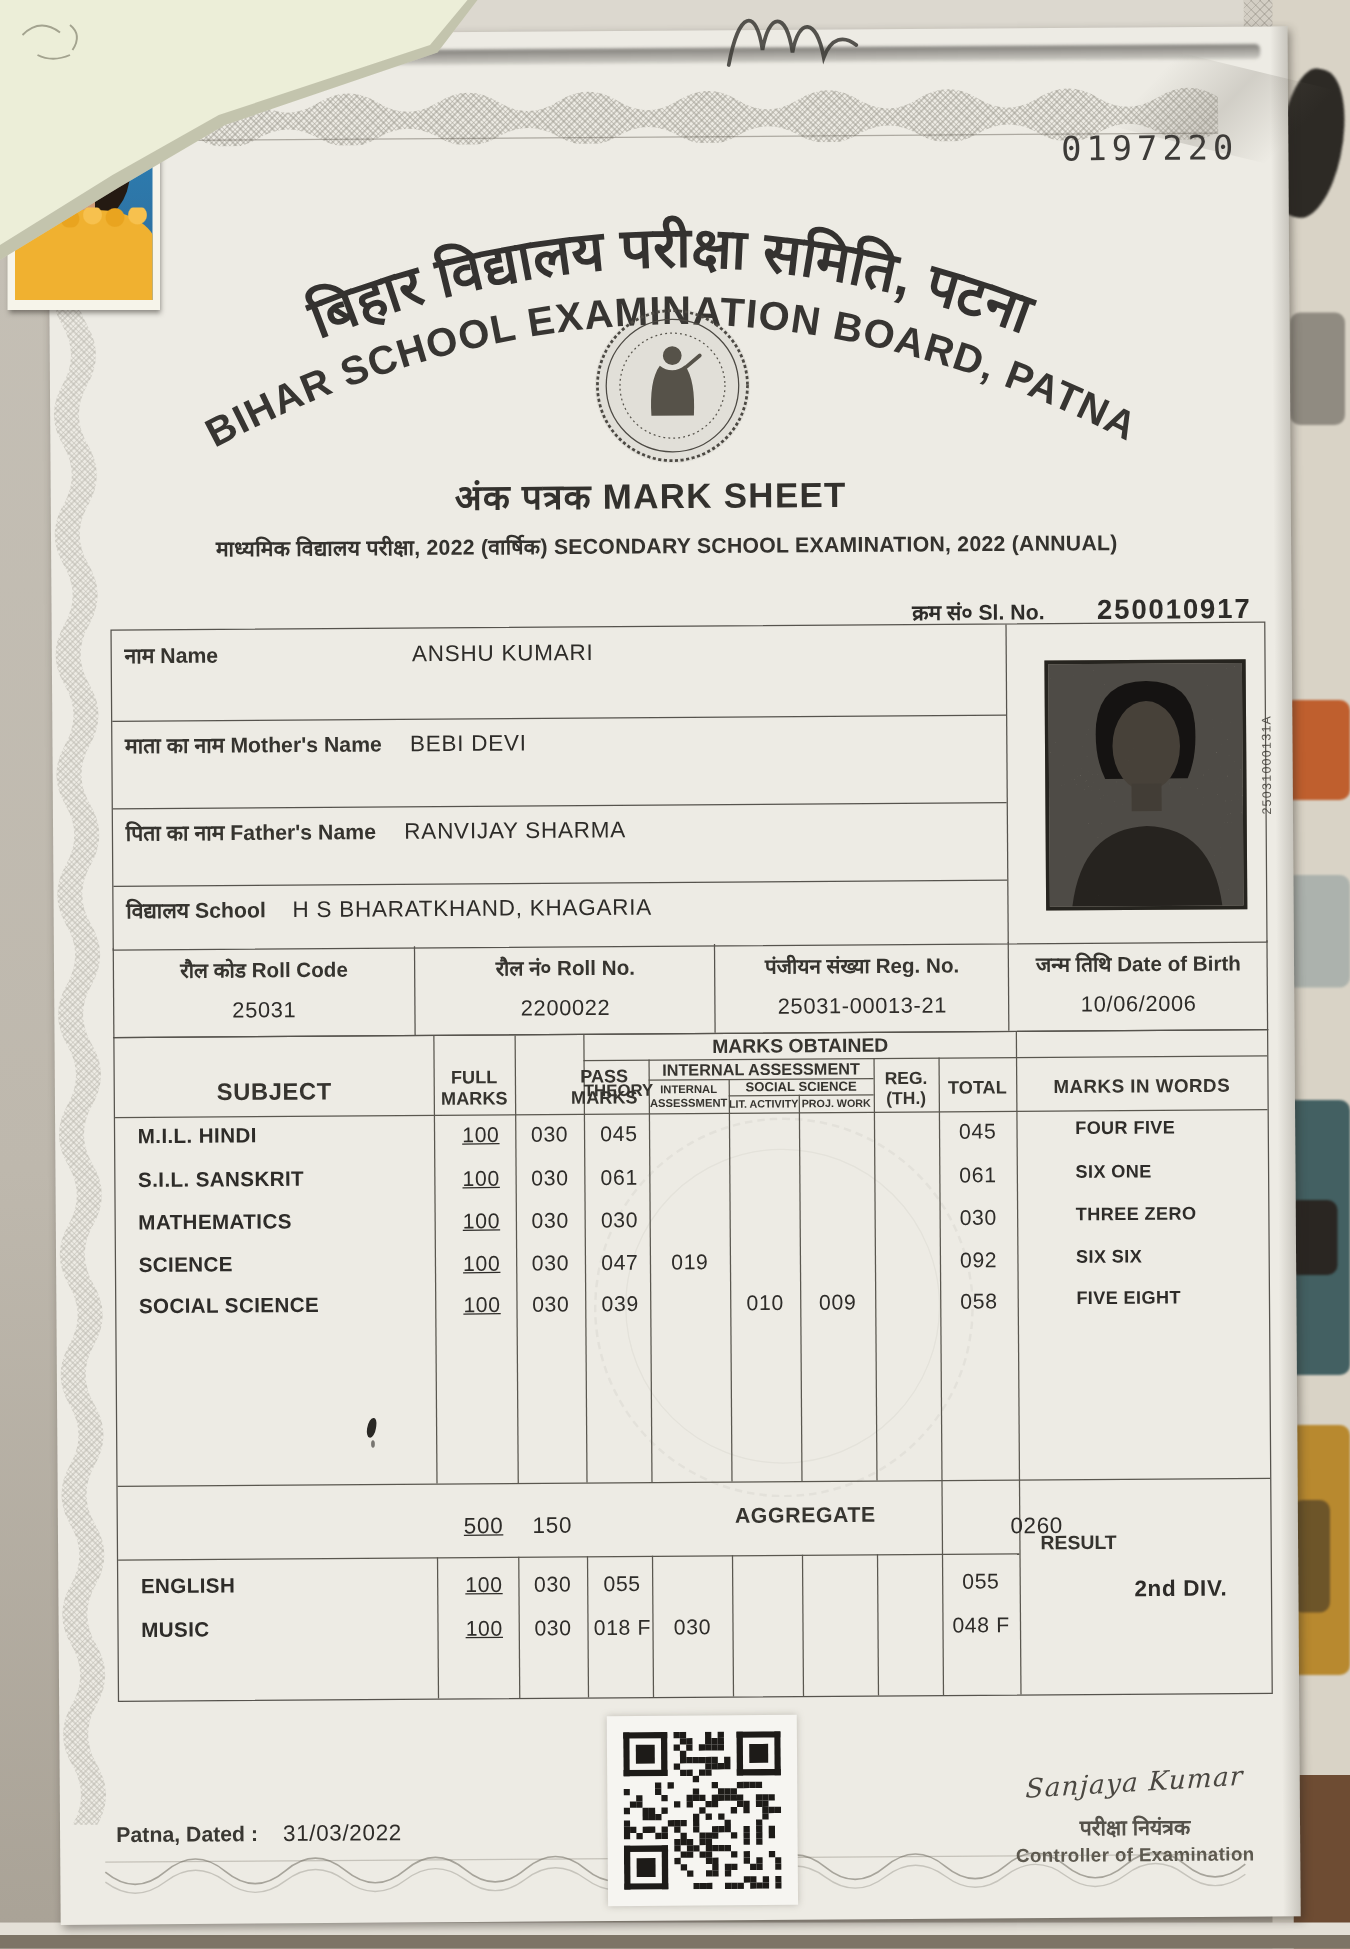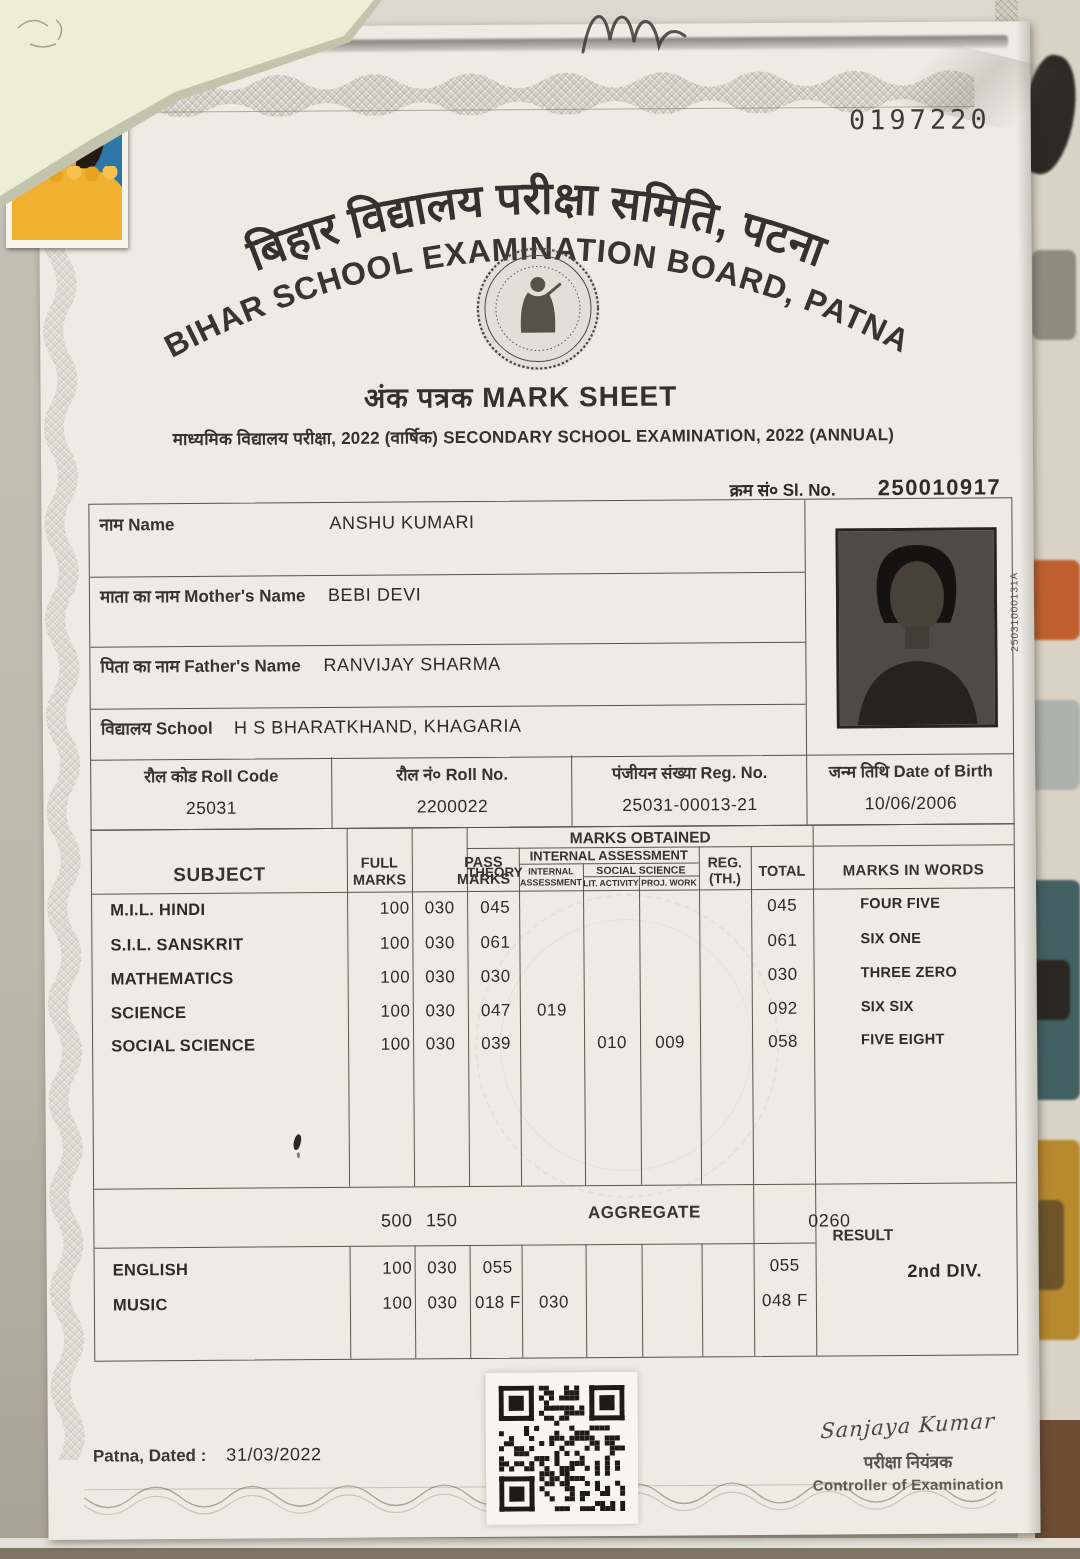--- a/index.html
+++ b/index.html
@@ -50,40 +50,40 @@
   .roll-val{position:absolute;left:0;top:40px;width:100%;text-align:center;font-size:17.5px;letter-spacing:.5px;font-weight:500;}
 
   
   .marks-table{left:47px;top:802px;width:922px;height:530px;border:1.6px solid #56534d;}
   .vl{position:absolute;width:1.2px;background:#5a574f;}
   .hl{position:absolute;height:1.2px;background:#5a574f;}
   .th{position:absolute;text-align:center;font-weight:bold;color:#36342f;}
   .mval{position:absolute;text-align:center;font-size:17px;font-weight:500;letter-spacing:.5px;}
   .mrow{position:absolute;left:0;width:100%;height:30px;}
   .c-sub{left:18px;width:230px;text-align:left;font-size:16.5px;font-weight:bold;letter-spacing:.3px;}
-  .c-full{left:265px;width:75px;}
+  .c-full{left:255px;width:75px;text-decoration:underline;}
   .c-pass{left:320px;width:55px;}
   .c-theory{left:375px;width:56px;}
   .c-sci{left:427px;width:64px;}
   .c-lit{left:491px;width:56px;}
   .c-proj{left:547px;width:60px;}
   .c-reg{left:607px;width:52px;}
   .c-total{left:659px;width:62px;}
   .c-words{left:768px;width:150px;text-align:left;font-size:14.5px;font-weight:bold;letter-spacing:.3px;}
 
   .watermark{left:430px;top:870px;width:300px;height:300px;border:2px dashed rgba(90,85,75,.35);border-radius:50%;opacity:.18;}
   .watermark-inner{left:455px;top:895px;width:250px;height:250px;border:1px solid rgba(90,85,75,.4);border-radius:50%;opacity:.15;}
   .ink-blot{left:248px;top:1108px;width:7px;height:16px;background:#2a2825;border-radius:60% 40% 55% 45%;transform:rotate(9deg);}
   .ink-blot2{left:251px;top:1126px;width:3px;height:6px;background:rgba(42,40,37,.6);border-radius:50%;}
 
   
   .qr-patch{left:438px;top:1348px;width:152px;height:152px;background:#f6f5f1;box-shadow:0 0 6px rgba(120,115,105,.4);}
   .dated-row{left:45px;top:1418px;display:flex;gap:20px;align-items:baseline;}
   .dated-label{font-size:17px;font-weight:bold;color:#3a3833;}
-  .dated-value{font-size:18px;font-weight:500;letter-spacing:.5px;}
+  .dated-value{font-size:18px;font-weight:500;letter-spacing:.5px;margin-top:12px;}
   .sig-block{left:740px;top:1392px;width:240px;text-align:center;}
   .sig-name{font-family:"DejaVu Serif",serif;font-style:italic;font-size:21px;color:#4a4741;transform:rotate(-3deg) skewX(-6deg);letter-spacing:1px;}
   .sig-hindi{margin-top:12px;font-size:17px;font-weight:bold;color:#55524b;}
   .sig-eng{margin-top:3px;font-size:15px;font-weight:bold;color:#5d594f;letter-spacing:.3px;}
 
   .band-svg{pointer-events:none;}
 
   
   .color-photo{left:6px;top:82px;width:122px;height:166px;background:#f6f4ea;box-shadow:1px 2px 4px rgba(40,35,30,.5);z-index:7;}
   .cp-inner{position:absolute;left:6px;top:6px;right:6px;bottom:8px;background:linear-gradient(180deg,#2b80b5 0%,#2e74a5 60%,#2a6b9a 100%);overflow:hidden;}

